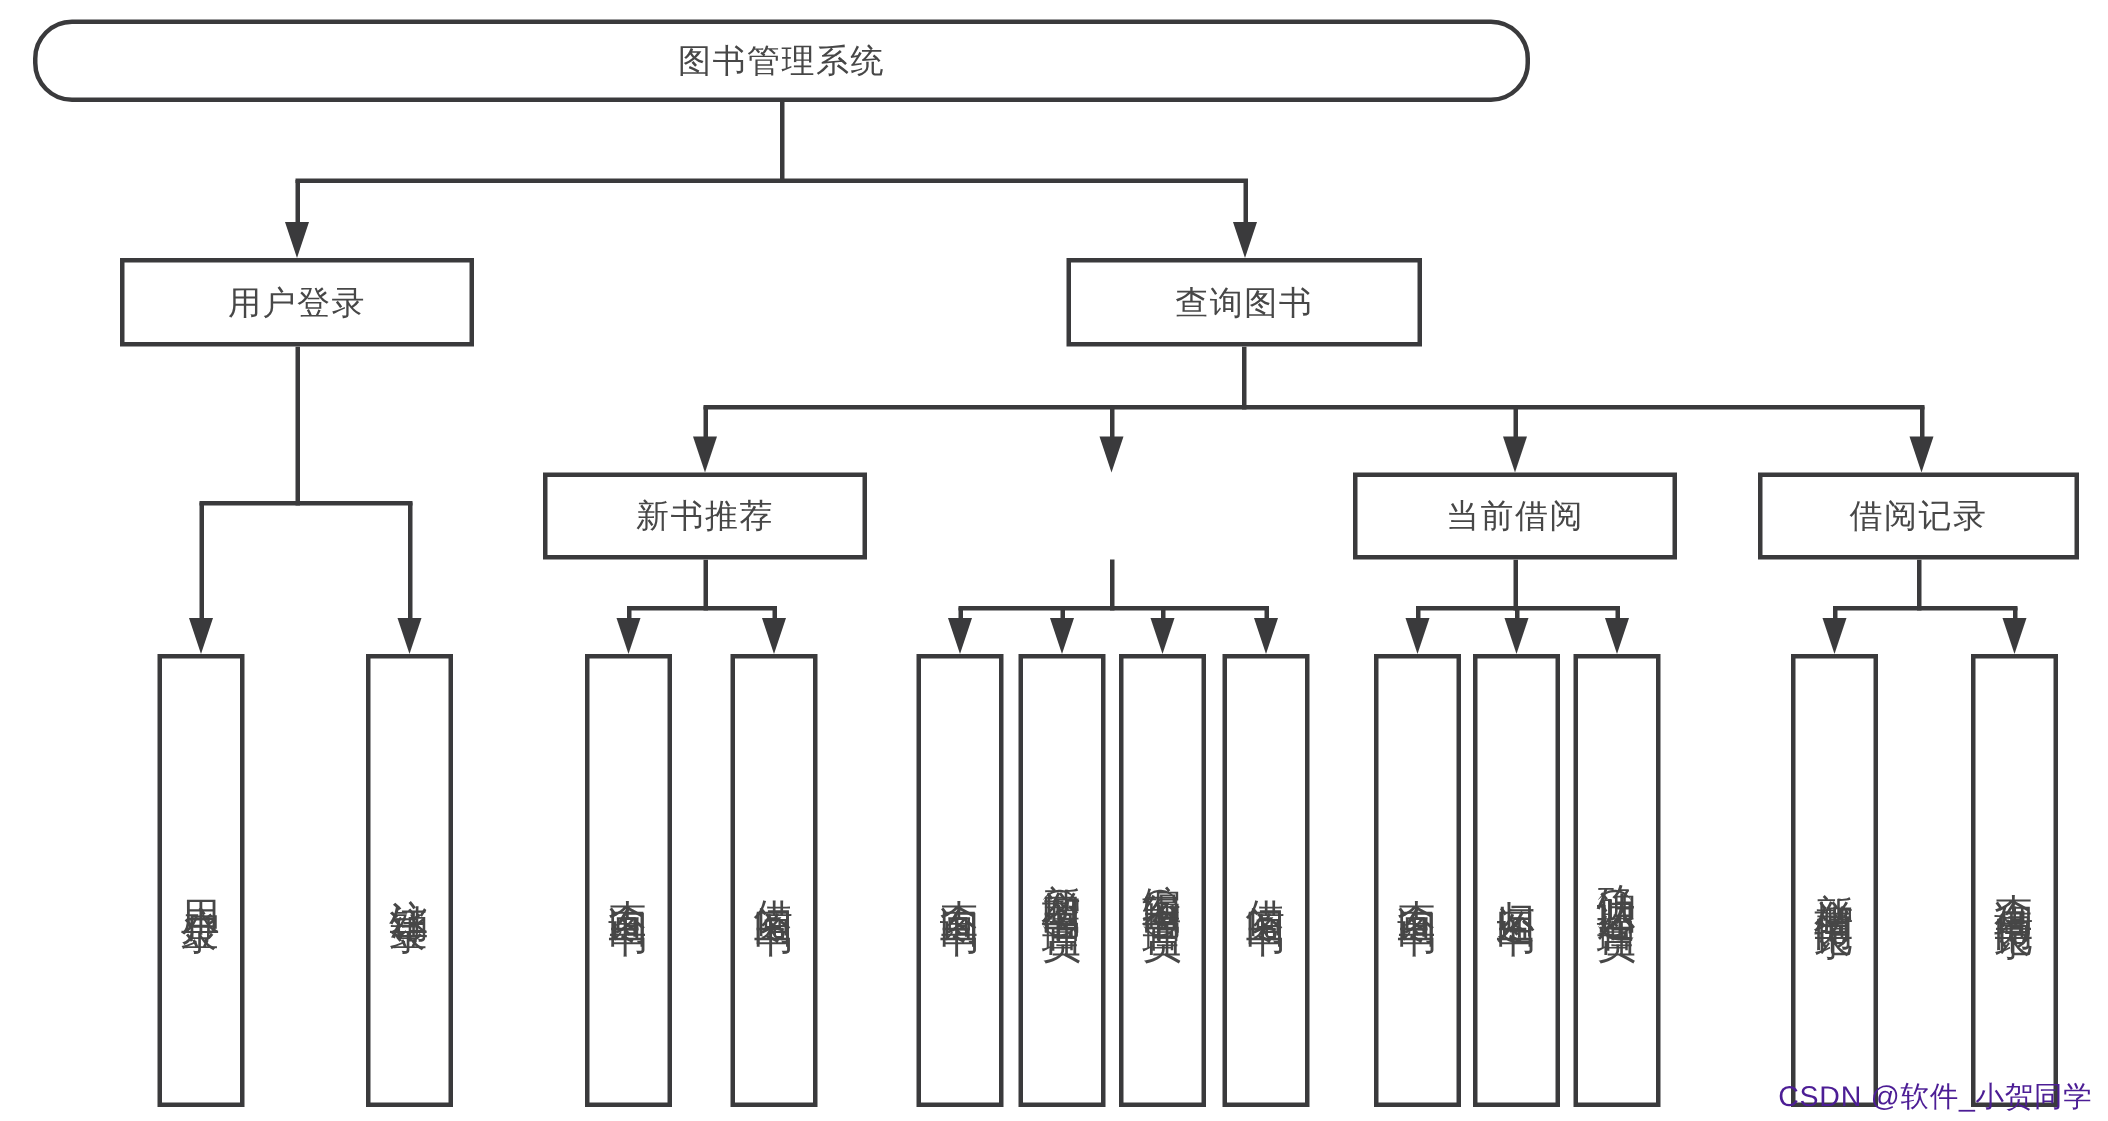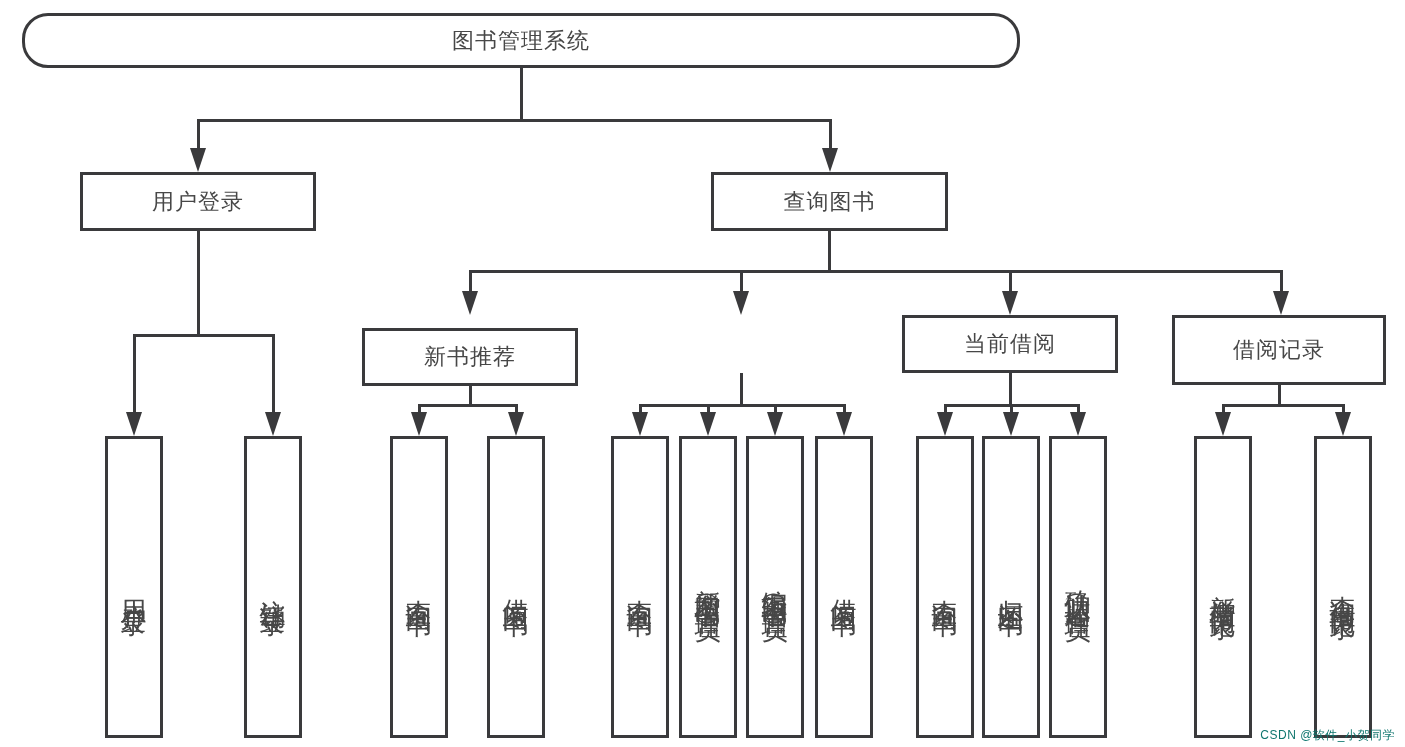--- a/index.html
+++ b/index.html
@@ -48,22 +48,22 @@
     width: 0; height: 0;
     border-left: 8px solid transparent;
     border-right: 8px solid transparent;
     border-top: 24px solid #3a3a3c;
     z-index: 1;
   }
   #watermark {
     position: absolute;
     right: 10px;
     bottom: 3px;
-    font-size: 12px;
-    color: #0f766e;
+    font-size: 19px;
+    color: #4c1d95;
     letter-spacing: 0.5px;
     z-index: 3;
     white-space: nowrap;
   }
 </style>
 </head>
 <body>
 
 <div id="stage">
 
@@ -71,27 +71,27 @@
     <span>图书管理系统</span>
   </div>
 
   <div class="node h" style="left:80px; top:172px; width:236px; height:59px;">
     <span>用户登录</span>
   </div>
   <div class="node h" style="left:711px; top:172px; width:237px; height:59px;">
     <span>查询图书</span>
   </div>
 
-  <div class="node h" style="left:362px; top:328px; width:216px; height:58px;">
+  <div class="node h" style="left:362px; top:315px; width:216px; height:58px;">
     <span>新书推荐</span>
   </div>
   <div class="node h" style="left:902px; top:315px; width:216px; height:58px;">
     <span>当前借阅</span>
   </div>
-  <div class="node h" style="left:1172px; top:315px; width:214px; height:70px;">
+  <div class="node h" style="left:1172px; top:315px; width:214px; height:58px;">
     <span>借阅记录</span>
   </div>
 
   <div class="node v" style="left:105px; top:436px; width:58px; height:302px;">
     <span>用户登录</span>
   </div>
   <div class="node v" style="left:244px; top:436px; width:58px; height:302px;">
     <span>注销登录</span>
   </div>
 

